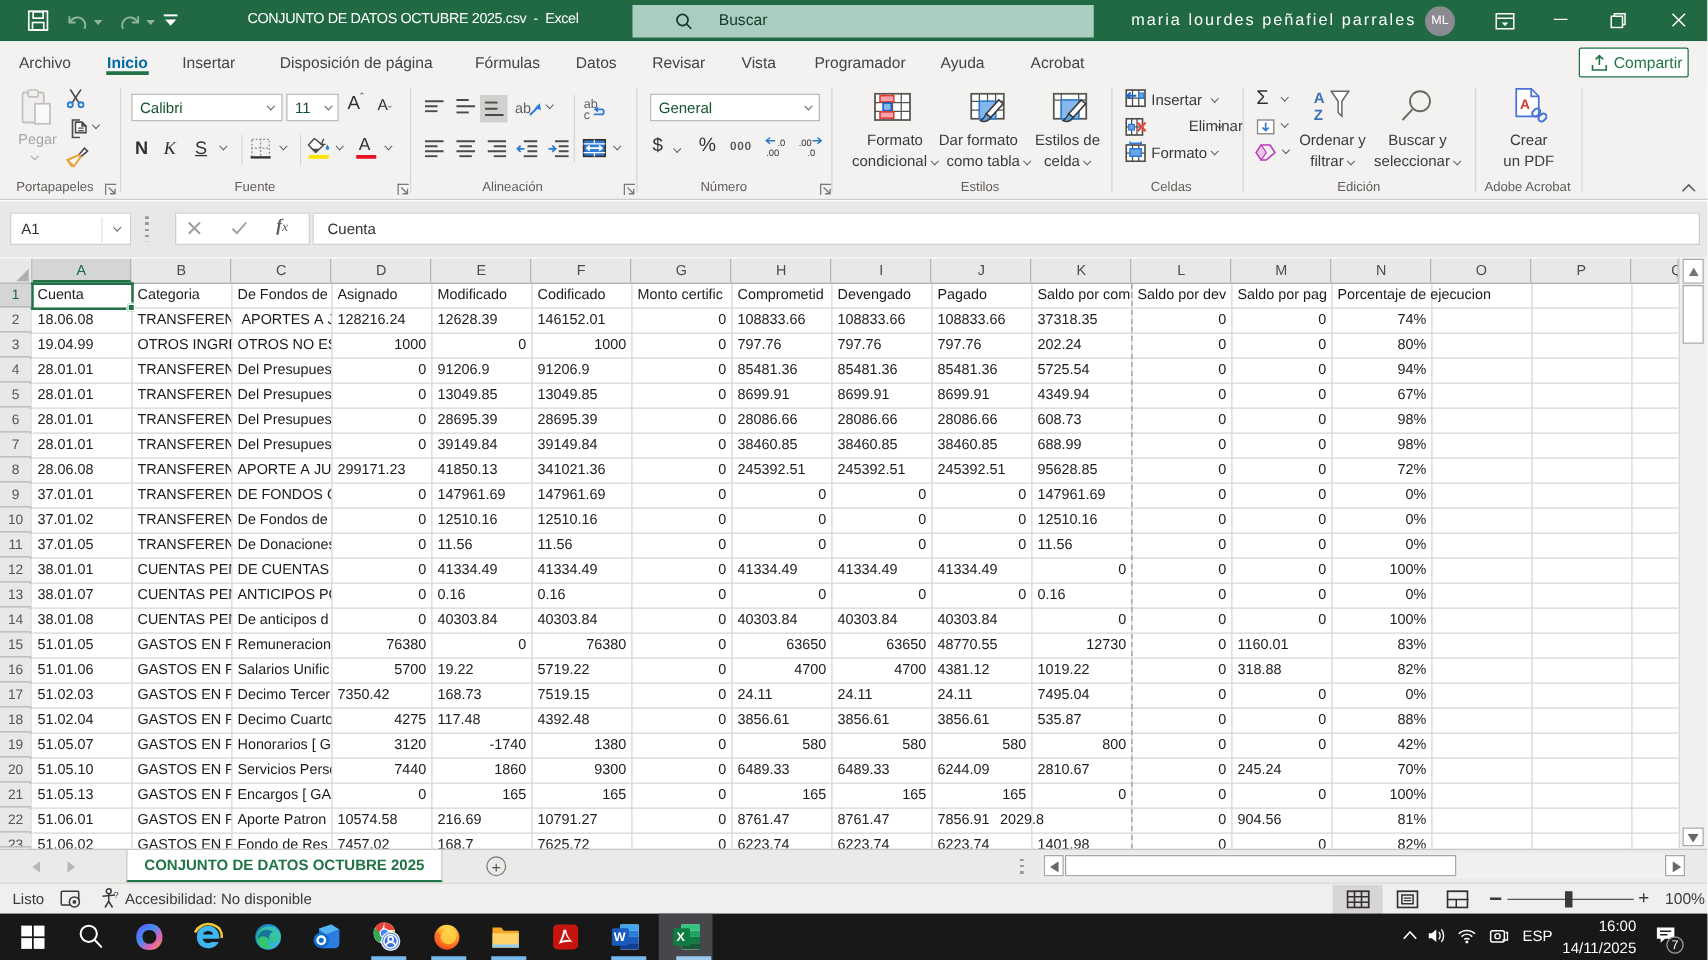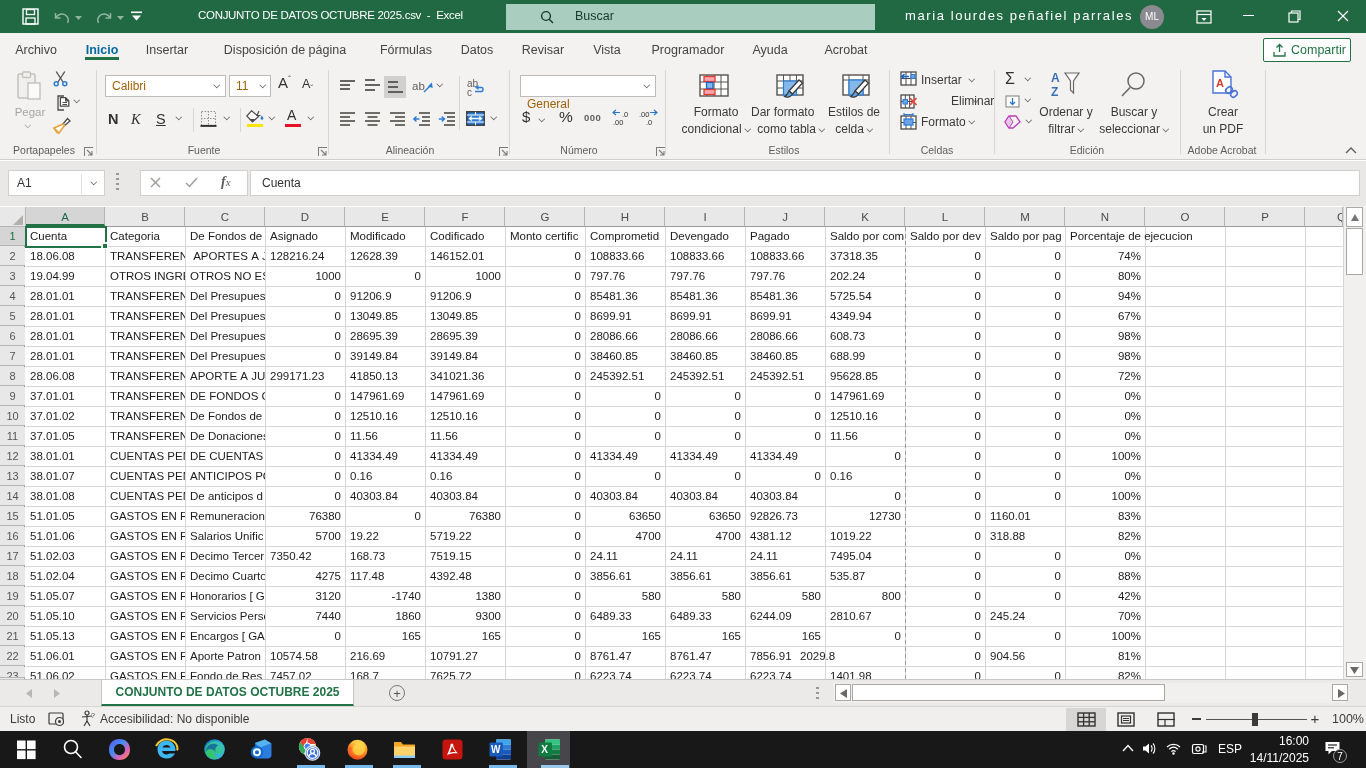--- a/index.html
+++ b/index.html
@@ -11,21 +11,21 @@
 #searchbox{position:absolute;left:506px;top:4px;width:369px;height:26px;background:#a9cec0;color:#16382a;font-size:12.5px}
 
 #tabrow{position:absolute;left:0;top:33px;width:1366px;height:33px;background:#f3f2f1}
 .rtab{position:absolute;top:0;height:33px;line-height:34px;font-size:12.5px;color:#444;text-align:center}
 
 #ribbon{position:absolute;left:0;top:0;width:0;height:0;overflow:visible}
 #ribbonbg{position:absolute;left:0;top:66px;width:1366px;height:94px;background:#f3f2f1;border-bottom:1px solid #cfcdcb}
 .glabel{position:absolute;top:144px;font-size:10.5px;color:#605e5c;text-align:center;width:120px;margin-left:-60px}
 .gsep{position:absolute;top:70px;width:1px;height:84px;background:#d8d6d4}
 .rlabel{font-size:11.5px;color:#3b3a39}
-.combo{position:absolute;background:#fff;border:1px solid #bdbbb9;font-size:12px;color:#a16207}
+.combo{position:absolute;background:#fff;border:1px solid #bdbbb9;font-size:12px;color:#14532d}
 .caret{display:inline-block;width:5.5px;height:5.5px;border-right:1.5px solid #605e5c;border-bottom:1.5px solid #605e5c;transform:rotate(45deg) scale(.78);transform-origin:center;vertical-align:middle;margin-top:-3px}
 .dlaunch{position:absolute;width:9px;height:9px;border-left:1.2px solid #7a7a78;border-top:1.2px solid #7a7a78}
 
 #fbar{position:absolute;left:0;top:161px;width:1366px;height:45px;background:#e9e8e7}
 
 #sheet{position:absolute;left:0;top:0;width:0;height:0;overflow:visible}
 #sheetbg{position:absolute;left:0;top:207px;width:1343px;height:472px;background:#fff}
 .ch{position:absolute;top:207px;height:19px;background:#e8e8e8;border-right:1px solid #b4b4b4;text-align:center;font-size:11.5px;color:#4c4c4c;line-height:20px}
 .chsel{background:#d5d5d5;color:#1a6b43;border-bottom:2px solid #217346}
 .rh{position:absolute;left:0;width:25px;background:#e8e8e8;border-bottom:1px solid #b4b4b4;text-align:center;font-size:11px;color:#555}
@@ -259,21 +259,21 @@
 <span class="caret abs" style="left:491px;top:117px"></span>
 <div class="glabel" style="left:410px">Alineación</div>
 <div class="dlaunch" style="left:499px;top:147px">
       <svg style="position:absolute;left:1px;top:1px" width="7" height="7" viewBox="0 0 7 7">
         <path d="M1 1 L6 6 M6 2 L6 6 L2 6" stroke="#7a7a78" stroke-width="1.1" fill="none"></path>
       </svg>
     </div>
 <div class="gsep" style="left:509px"></div>
 
 <div class="combo" style="left:520px;top:75px;width:136px;height:22px">
- <span style="position:absolute;left:6px;top:21px">General</span>
+ <span style="position:absolute;left:6px;top:3px">General</span>
  <span class="caret" style="position:absolute;right:6px;top:9px"></span>
 </div>
 <div class="abs" style="left:522px;top:108px;font-size:15px;color:#323130">$</div>
 <span class="caret abs" style="left:539px;top:119px"></span>
 <div class="abs" style="left:559px;top:108px;font-size:15.5px;color:#323130">%</div>
 <div class="abs" style="left:584px;top:112px;font-size:9.5px;font-weight:bold;color:#605e5c;letter-spacing:.5px">000</div>
 <svg class="abs" style="left:612px;top:109px" width="20" height="17" viewBox="0 0 20 17">
  <path d="M8 3.5 L1.5 3.5 M4 1 L1 3.5 L4 6" fill="none" stroke="#2b78c8" stroke-width="1.2"></path>
  <text x="10" y="8" font-size="7.5" fill="#323130">.0</text>
       <text x="1" y="16" font-size="7.5" fill="#323130">.00</text>
@@ -709,21 +709,21 @@
 <div class="cr" style="left:1067.0px;top:487px;width:74.0px;height:19px;line-height:19px">100%</div>
 <div class="cl" style="left:30.0px;top:507px;width:75.0px;height:19px;line-height:19px;overflow:hidden">51.01.05</div>
 <div class="cl" style="left:110.0px;top:507px;width:75.0px;height:19px;line-height:19px;overflow:hidden">GASTOS&nbsp;EN&nbsp;FIN</div>
 <div class="cl" style="left:190.0px;top:507px;width:75.0px;height:19px;line-height:19px;overflow:hidden">Remuneracion</div>
 <div class="cr" style="left:267.0px;top:507px;width:74.0px;height:19px;line-height:19px">76380</div>
 <div class="cr" style="left:347.0px;top:507px;width:74.0px;height:19px;line-height:19px">0</div>
 <div class="cr" style="left:427.0px;top:507px;width:74.0px;height:19px;line-height:19px">76380</div>
 <div class="cr" style="left:507.0px;top:507px;width:74.0px;height:19px;line-height:19px">0</div>
 <div class="cr" style="left:587.0px;top:507px;width:74.0px;height:19px;line-height:19px">63650</div>
 <div class="cr" style="left:667.0px;top:507px;width:74.0px;height:19px;line-height:19px">63650</div>
-<div class="cl" style="left:750.0px;top:507px;width:75.0px;height:19px;line-height:19px;overflow:hidden">92826.73</div>
+<div class="cl" style="left:750.0px;top:507px;width:75.0px;height:19px;line-height:19px;overflow:hidden">48770.55</div>
 <div class="cr" style="left:827.0px;top:507px;width:74.0px;height:19px;line-height:19px">12730</div>
 <div class="cr" style="left:907.0px;top:507px;width:74.0px;height:19px;line-height:19px">0</div>
 <div class="cl" style="left:990.0px;top:507px;width:75.0px;height:19px;line-height:19px;overflow:hidden">1160.01</div>
 <div class="cr" style="left:1067.0px;top:507px;width:74.0px;height:19px;line-height:19px">83%</div>
 <div class="cl" style="left:30.0px;top:527px;width:75.0px;height:19px;line-height:19px;overflow:hidden">51.01.06</div>
 <div class="cl" style="left:110.0px;top:527px;width:75.0px;height:19px;line-height:19px;overflow:hidden">GASTOS&nbsp;EN&nbsp;FIN</div>
 <div class="cl" style="left:190.0px;top:527px;width:75.0px;height:19px;line-height:19px;overflow:hidden">Salarios&nbsp;Unific</div>
 <div class="cr" style="left:267.0px;top:527px;width:74.0px;height:19px;line-height:19px">5700</div>
 <div class="cl" style="left:350.0px;top:527px;width:75.0px;height:19px;line-height:19px;overflow:hidden">19.22</div>
 <div class="cl" style="left:430.0px;top:527px;width:75.0px;height:19px;line-height:19px;overflow:hidden">5719.22</div>

